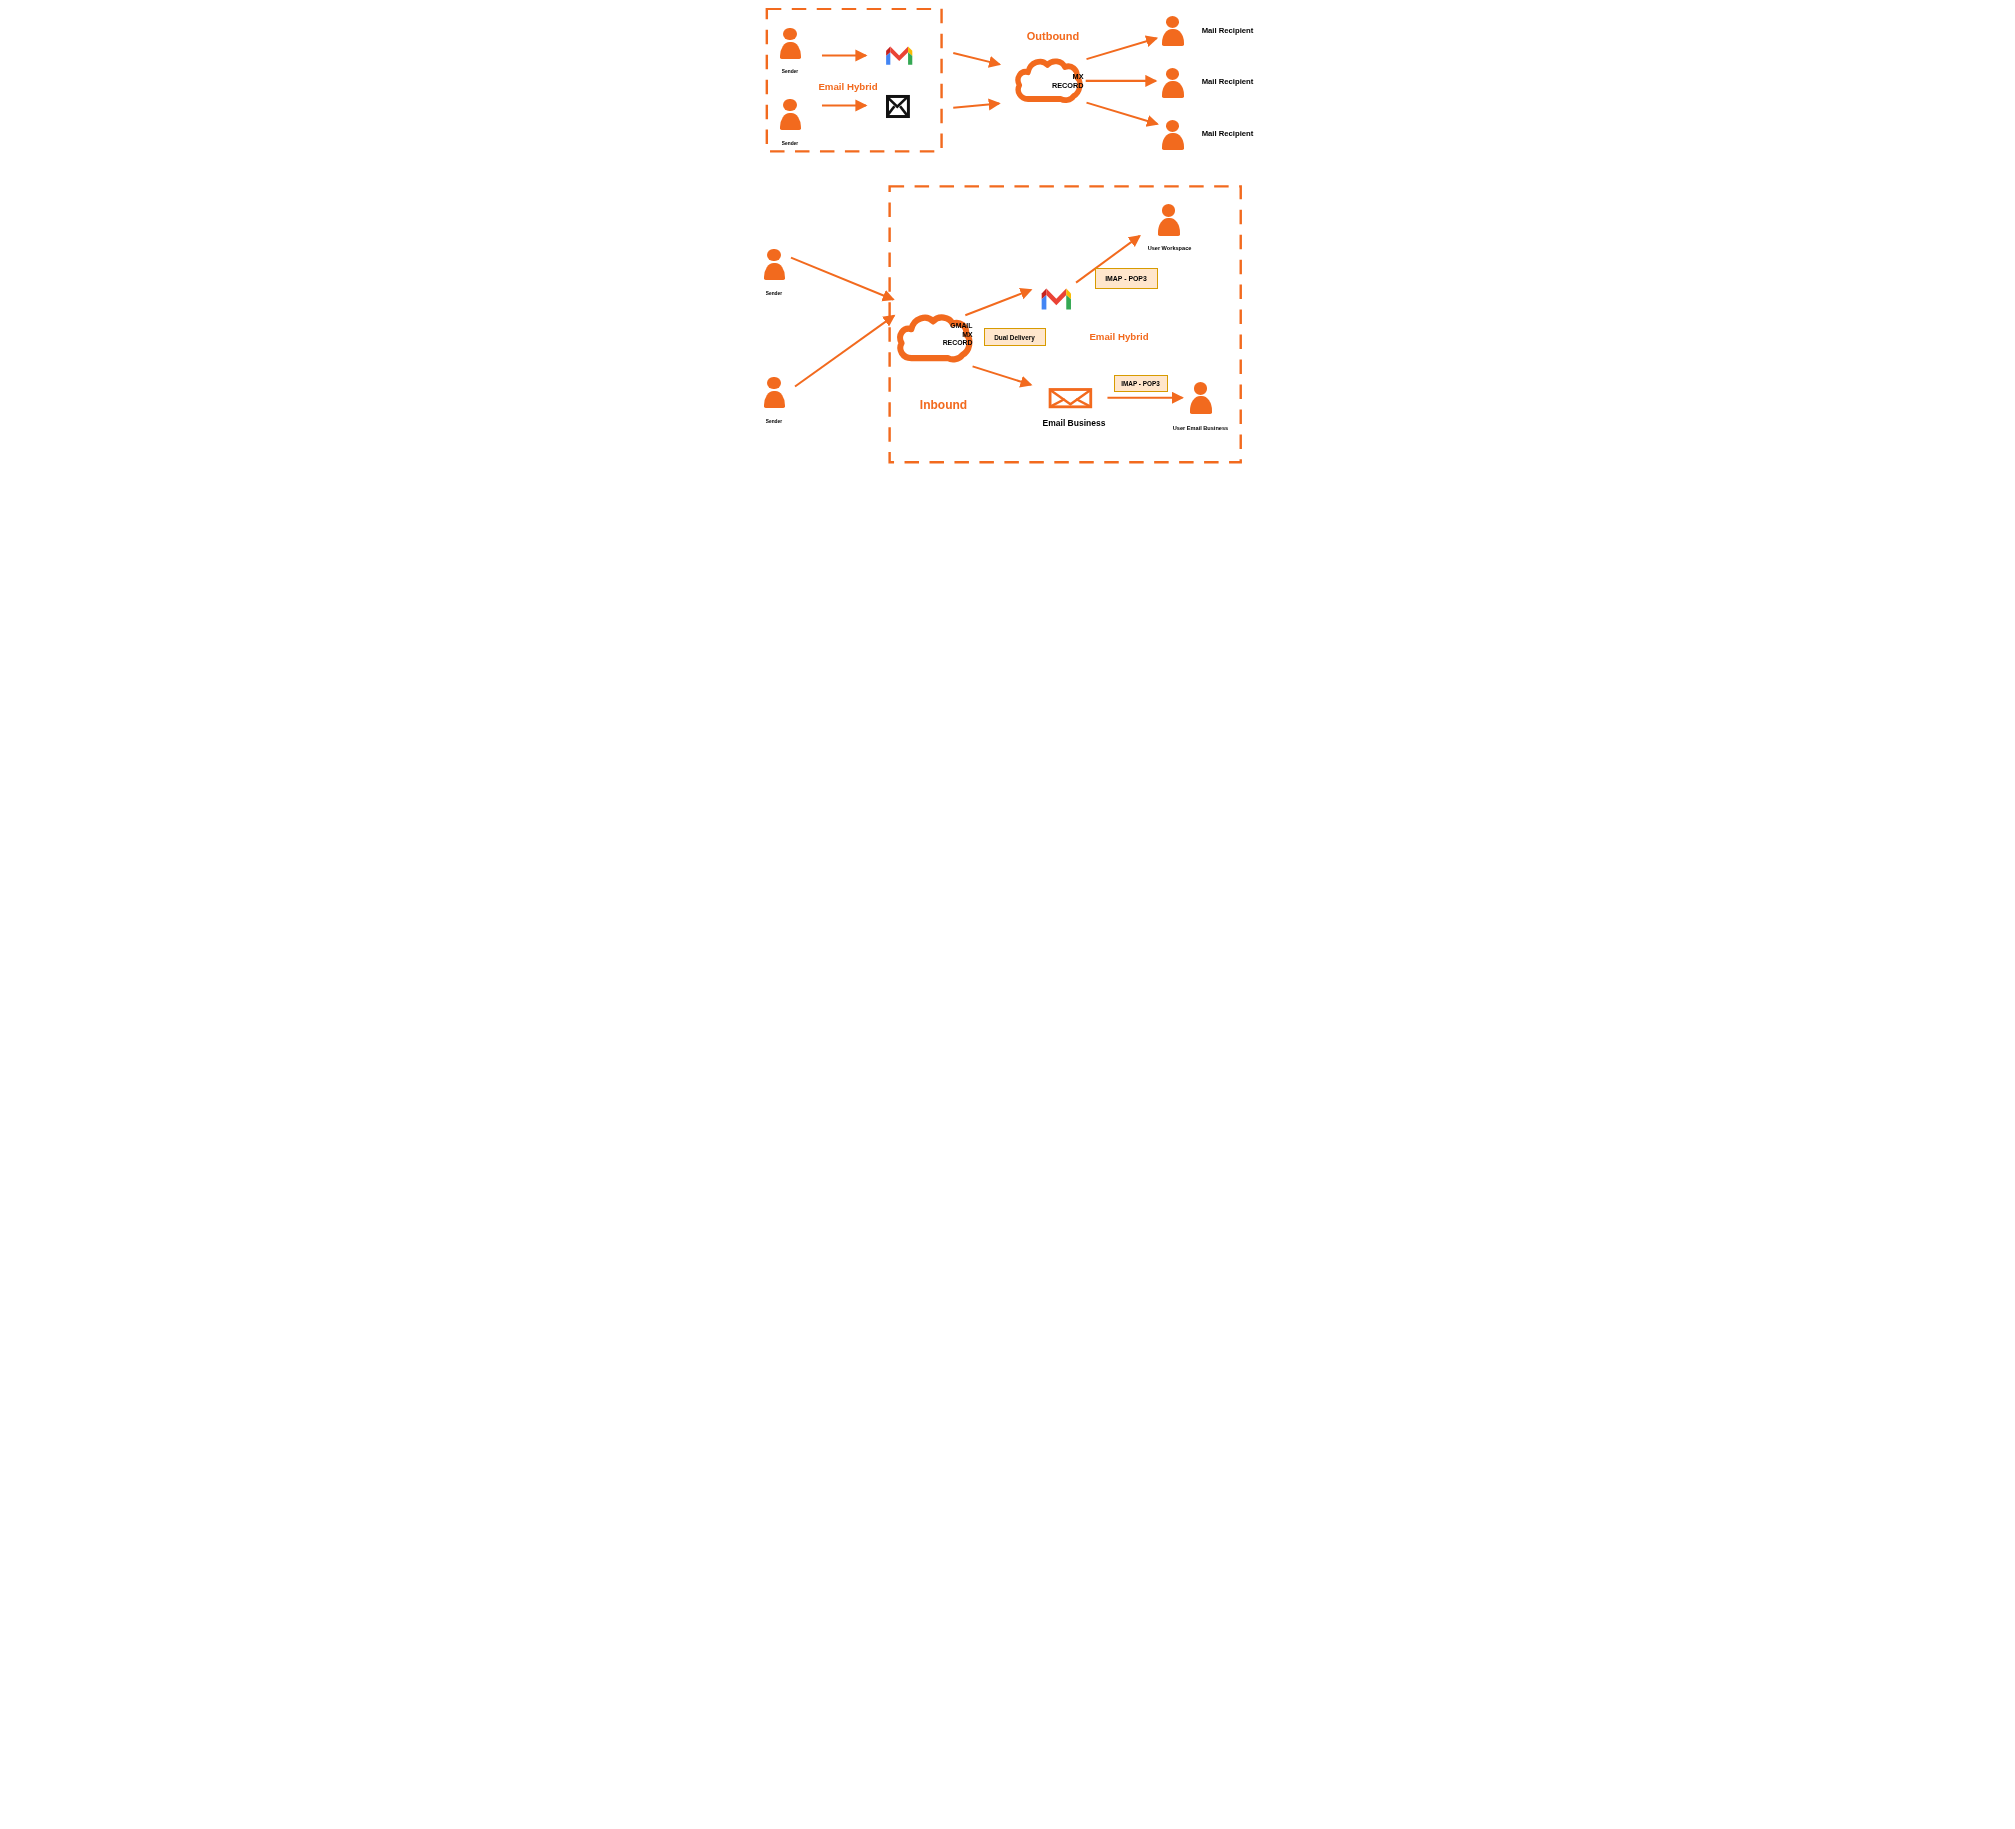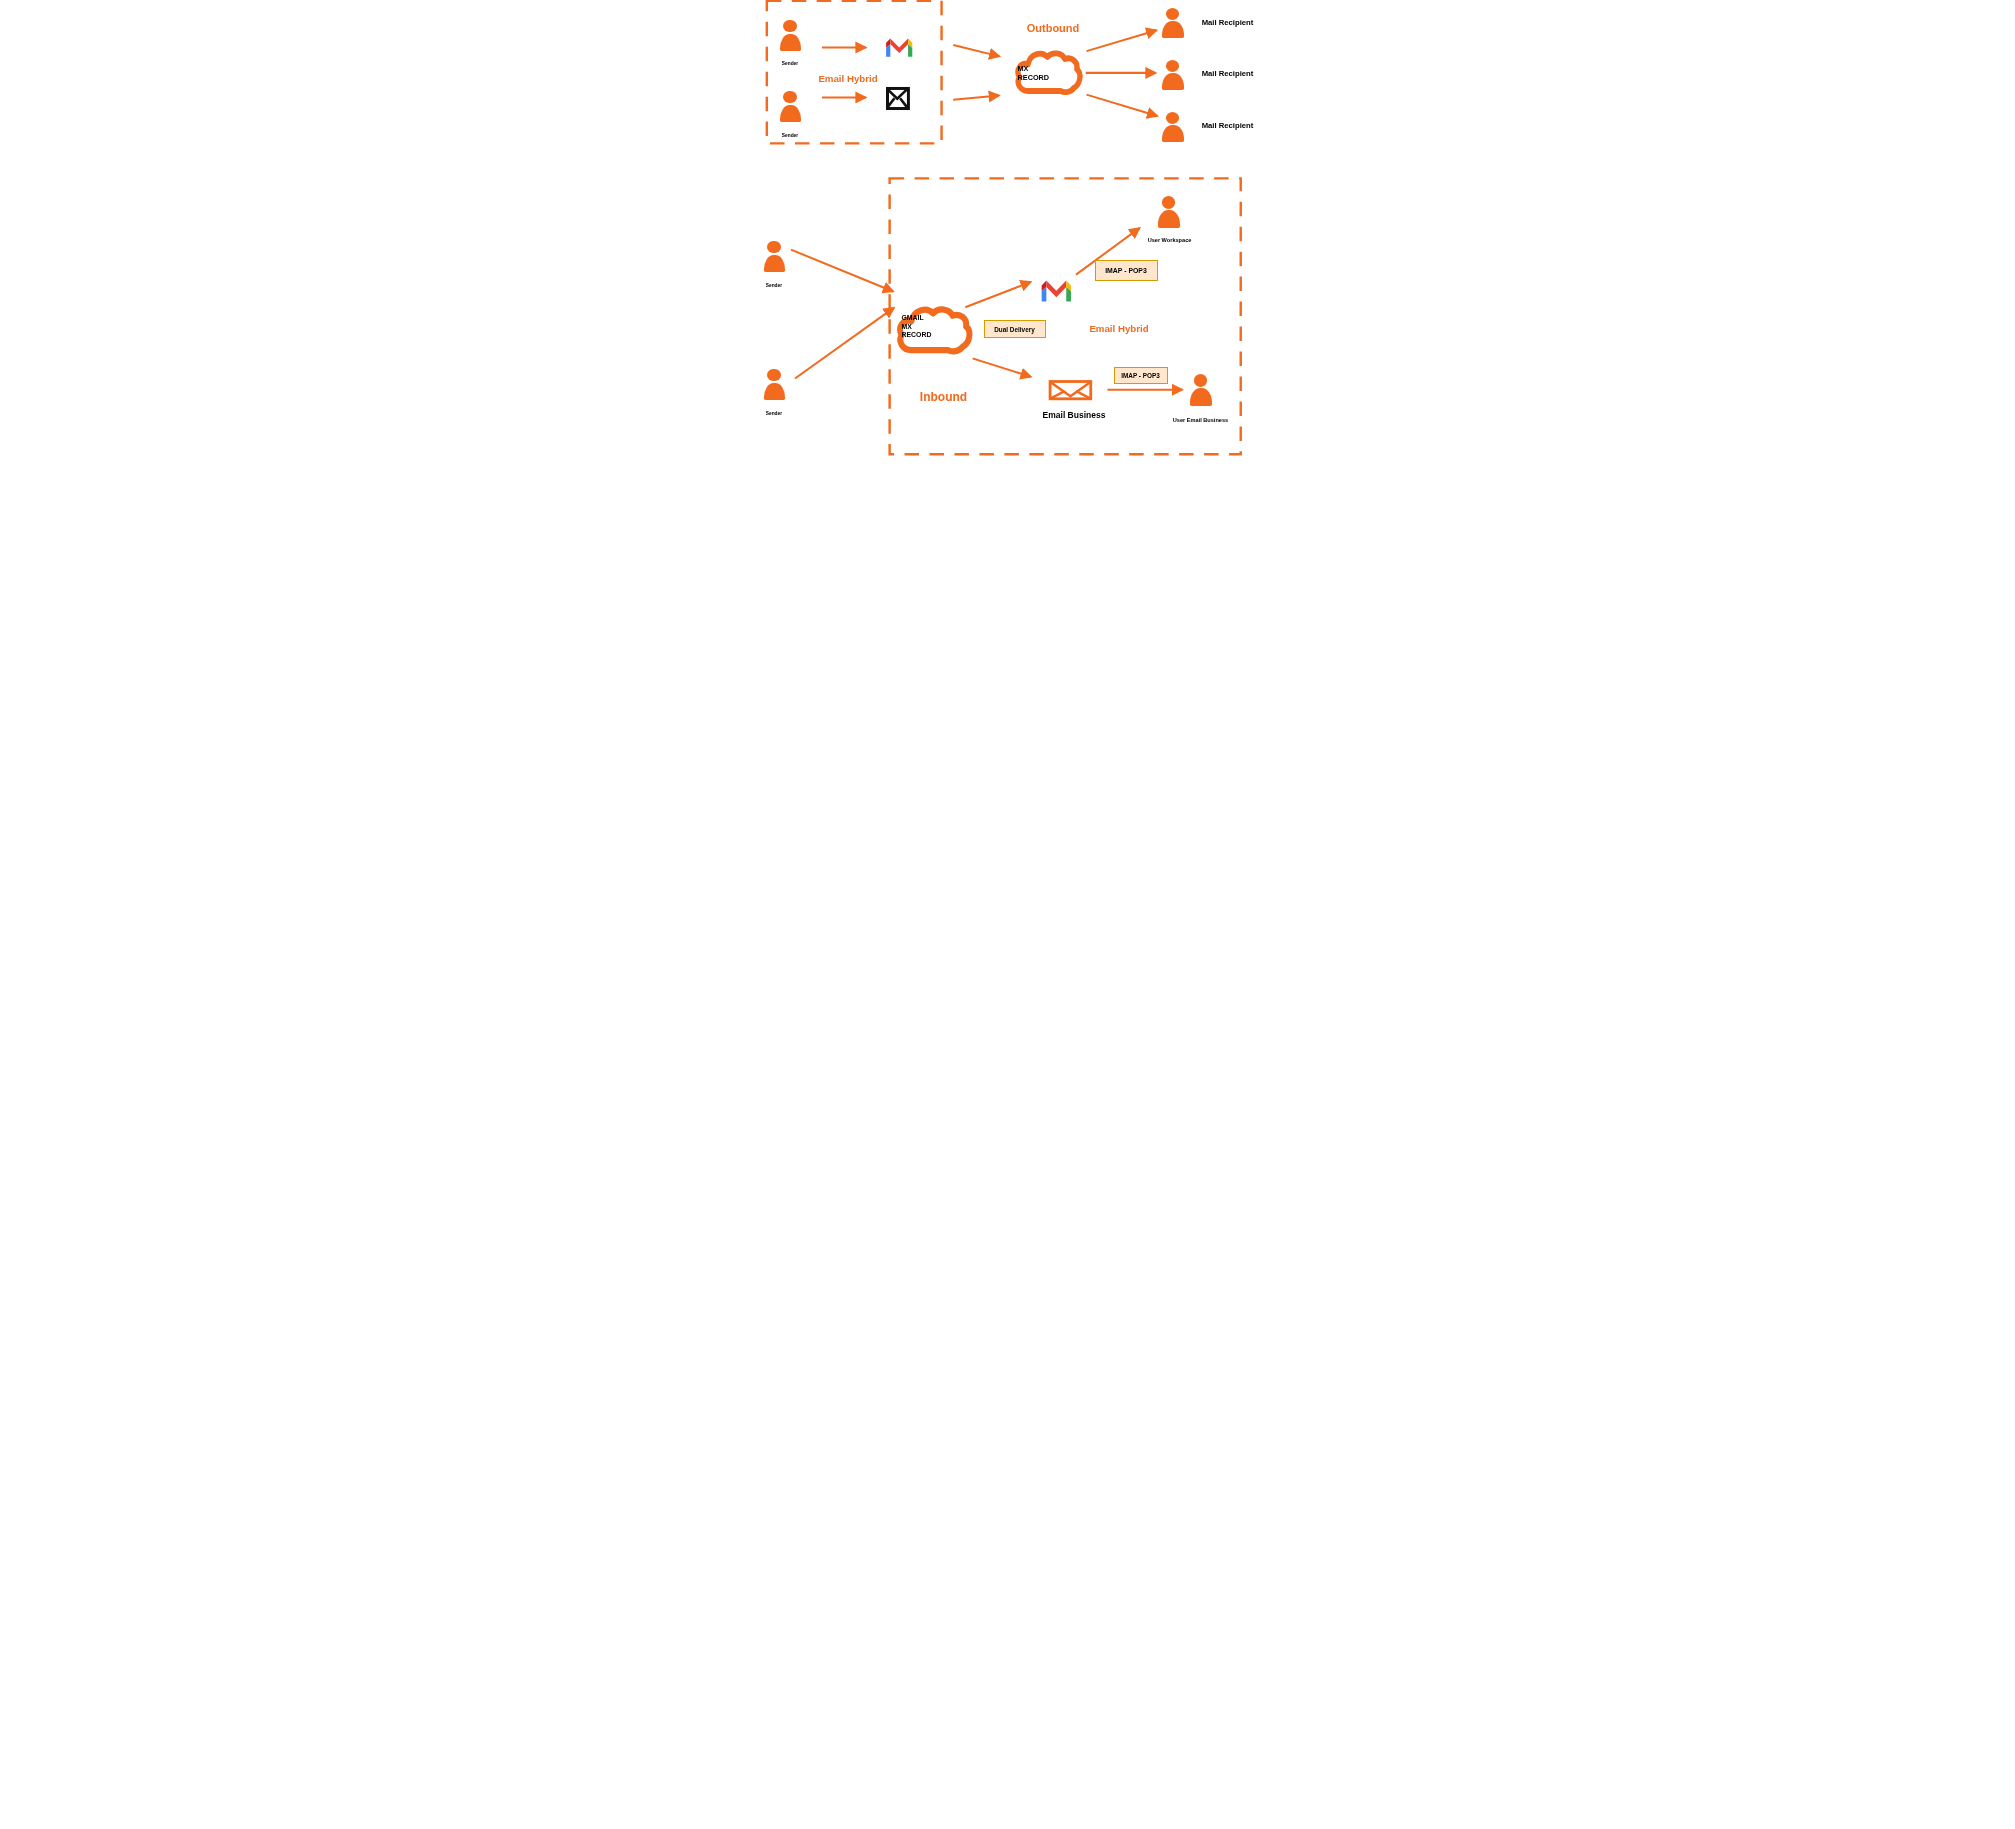--- a/index.html
+++ b/index.html
@@ -1,30 +1,30 @@
 <!DOCTYPE html>
 <html style="--orange: #F26A1E; --peach: #FFE6CC; --gold: #D79B00;font-size:6.4px"><head>
 <meta charset="utf-8">
 <style>
   html,body{margin:0;padding:0;background:#ffffff;}
   body{font-family:"Liberation Sans","DejaVu Sans",sans-serif;}
-  #diagram{position:relative;width:504px;height:457px;margin:0 auto;background:#ffffff;overflow:hidden;}
+  #diagram{position:relative;width:504px;height:457px;margin:8px auto;background:#ffffff;overflow:hidden;}
   #wires{position:absolute;left:0;top:0;width:504px;height:457px;}
   .label{position:absolute;font-weight:bold;color:#000;text-align:center;line-height:1.15;white-space:nowrap;}
   .accent{color:var(--orange);}
   .chip{position:absolute;background:var(--peach);border:0.8px solid var(--gold);
         display:flex;align-items:center;justify-content:center;font-weight:bold;color:#000;}
   
   .person{position:absolute;}
   .person .head{position:absolute;left:19%;top:0;width:62%;height:40%;
                 background:var(--orange);border-radius:50%;}
   .person .torso{position:absolute;left:0;bottom:0;width:100%;height:56%;
                  background:var(--orange);
                  border-radius:46% 46% 8% 8% / 82% 82% 10% 10%;}
-  .cloud-text{position:absolute;font-weight:bold;color:#000;text-align:left;line-height:1.25;}
+  .cloud-text{position:absolute;font-weight:bold;color:#000;text-align:right;line-height:1.25;}
   .cloud-text span{display:block;}
   svg .wire{stroke:var(--orange);stroke-width:5;fill:none;}
   svg .dashbox{stroke:var(--orange);stroke-width:6;fill:none;stroke-dasharray:36 26;}
   svg .cloud{stroke:var(--orange);stroke-width:16;fill:#ffffff;stroke-linejoin:round;}
 </style>
 </head>
 <body>
 
 <div id="diagram">
 

